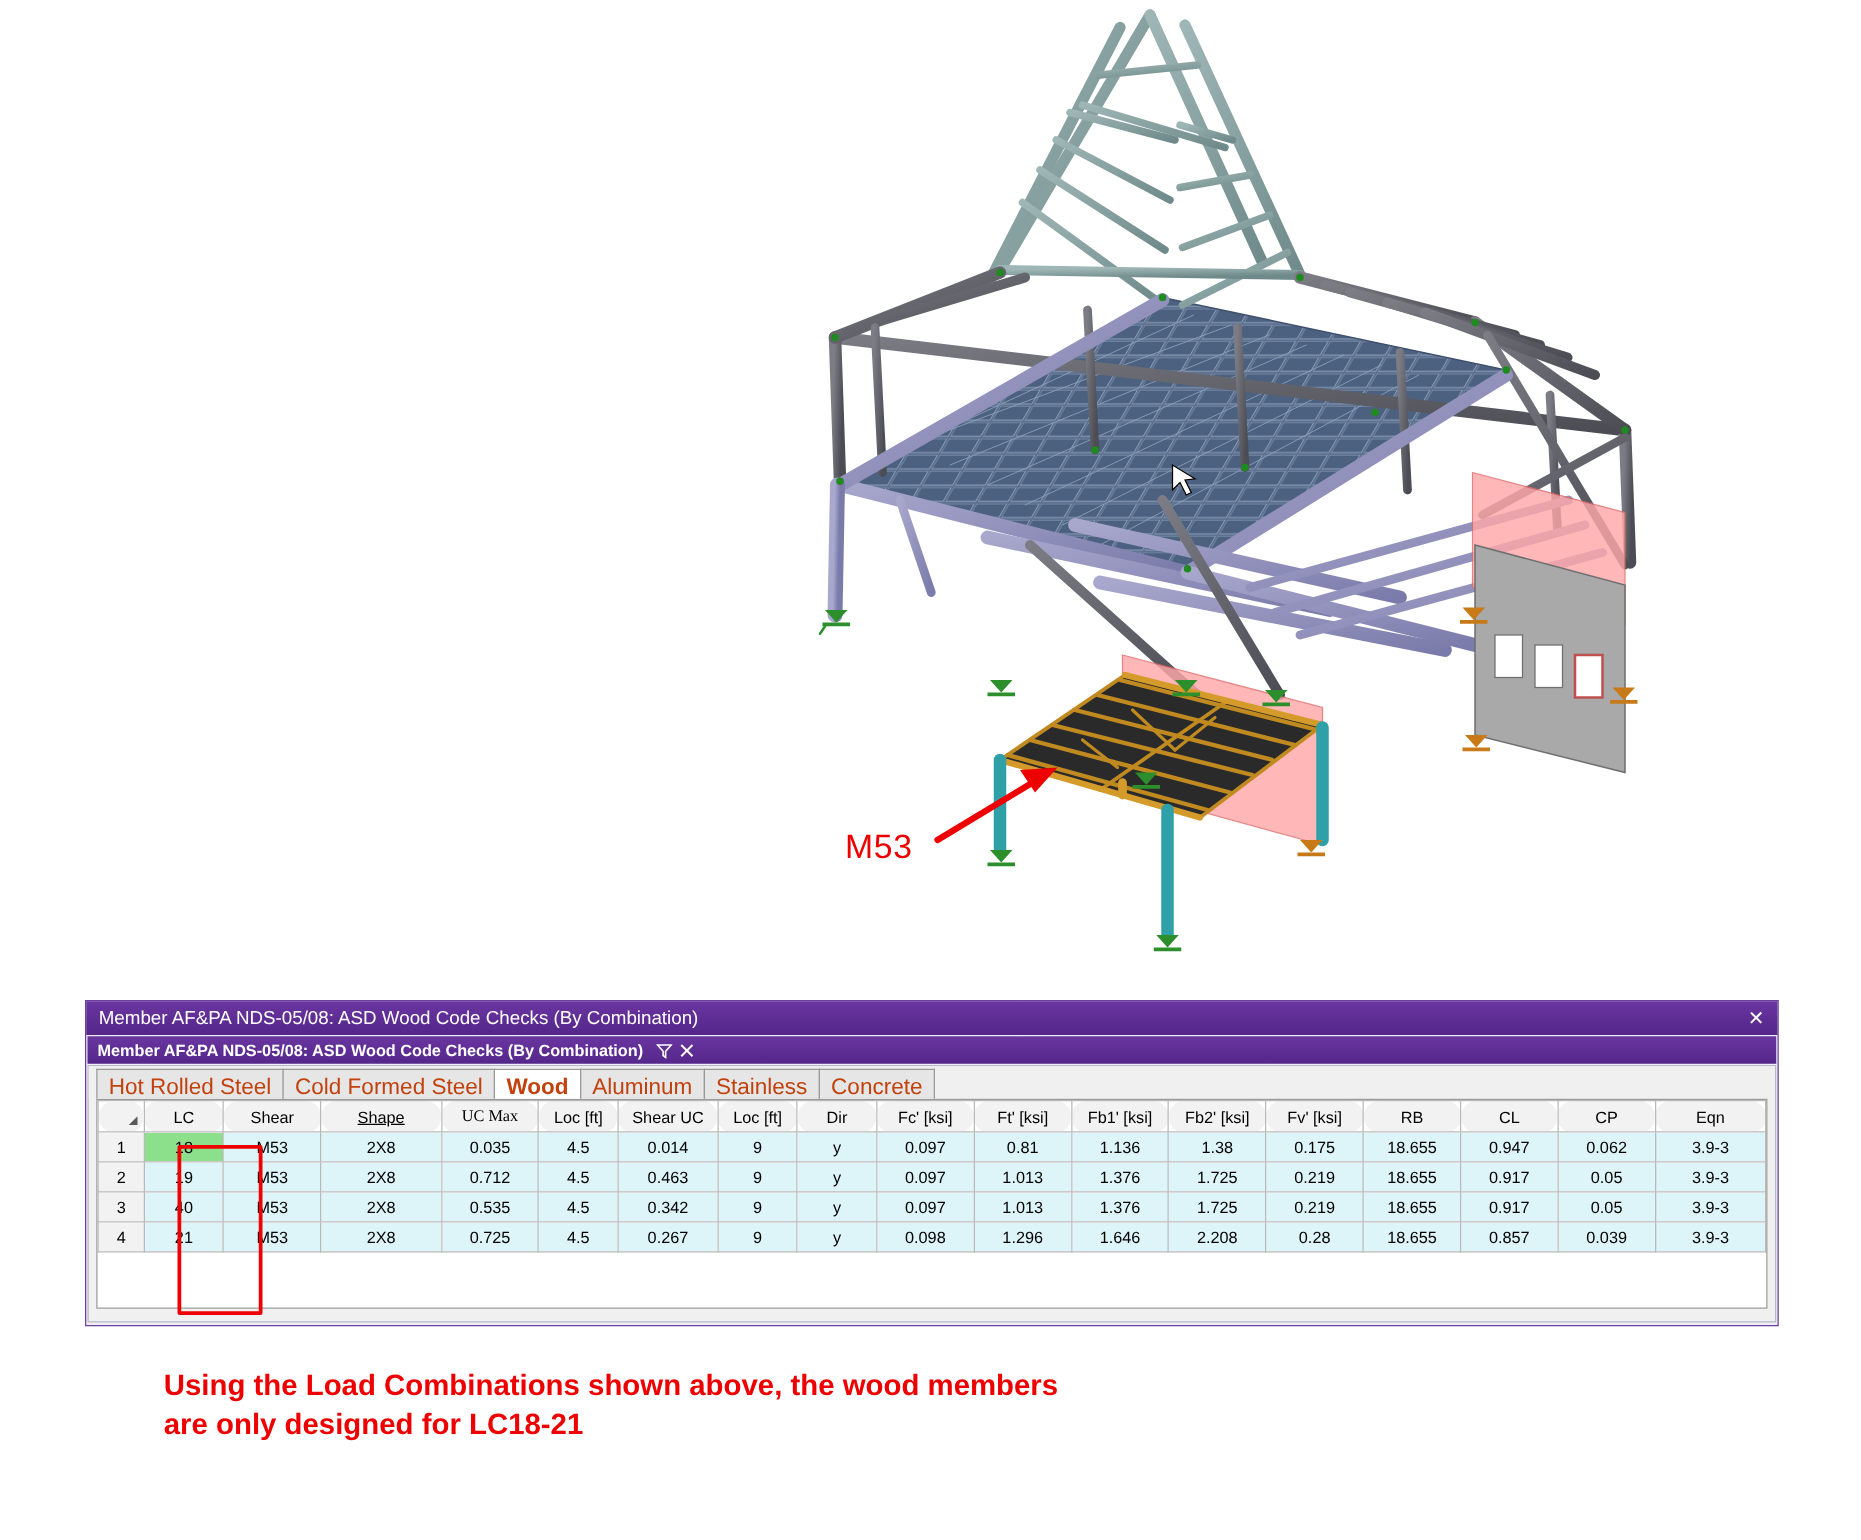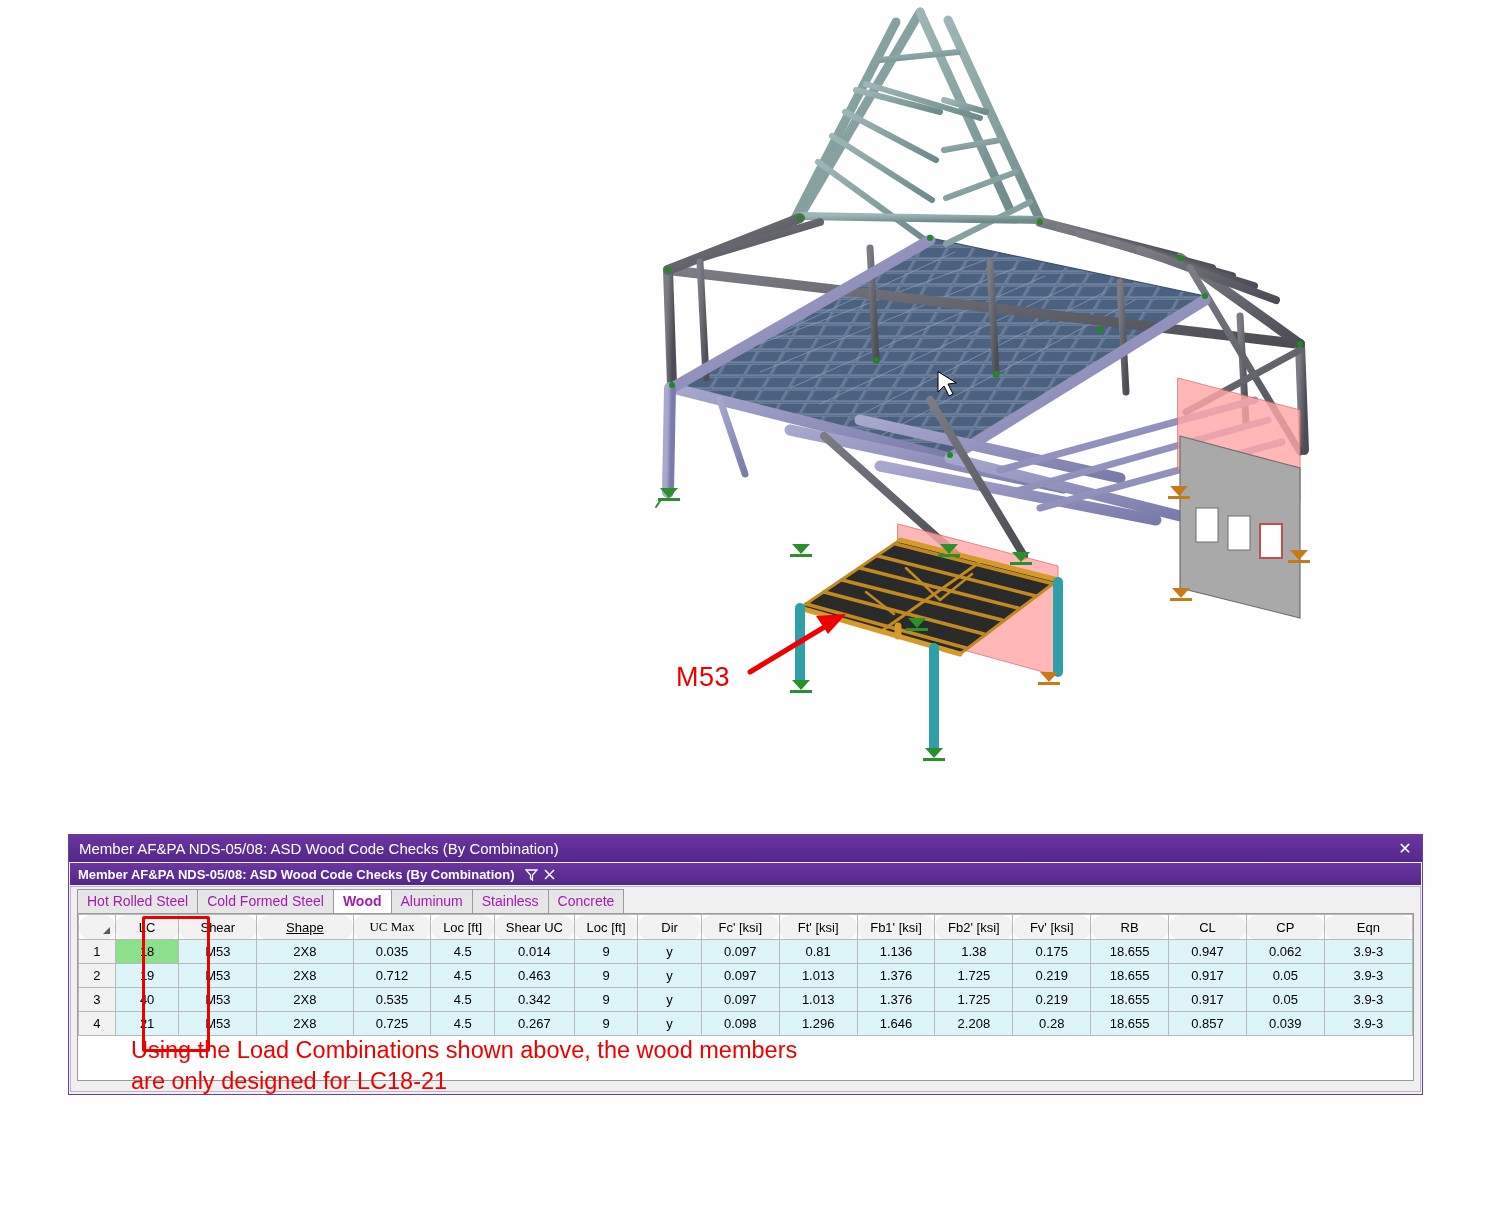--- a/index.html
+++ b/index.html
@@ -23,21 +23,21 @@
     left: 676px; top: 662px;
     font-family: "Liberation Sans", sans-serif;
     font-size: 27px;
     color: #ee0000;
     letter-spacing: 0.5px;
   }
 
   
   #results-window {
     position: absolute;
-    left: 68px; top: 834px;
+    left: 68px; top: 800px;
     width: 1355px; height: 261px;
     border: 1px solid #6b3fa0;
     background: #efeff5;
     box-sizing: border-box;
   }
   #window-titlebar {
     height: 27px;
     background: #5b2d8e;
     background: linear-gradient(#6a36a0, #54268a);
     color: #ffffff;
@@ -79,22 +79,22 @@
     height: 26px;
     padding: 3px 0 0 6px;
     background: #f0f0f0;
     box-sizing: border-box;
   }
   .tab {
     border: 1px solid #9a9a9a;
     border-bottom: none;
     background: #e6e6e6;
     padding: 3px 9px 20px 9px;
-    font-size: 14px;
-    color: #a21caf;
+    font-size: 18px;
+    color: #c2410c;
     margin-right: -1px;
     height: 22px;
     box-sizing: border-box;
     cursor: pointer;
     white-space: nowrap;
   }
   .tab.active {
     background: #ffffff;
     font-weight: bold;
     position: relative;
@@ -161,24 +161,24 @@
     left: 142px; top: 916px;
     width: 62px; height: 130px;
     border: 3px solid #ee0000;
     border-radius: 2px;
     pointer-events: none;
   }
 
   
   #caption {
     position: absolute;
-    left: 131px; top: 1035px;
+    left: 131px; top: 1093px;
     color: #ee0000;
     font-size: 23.5px;
-    font-weight: normal;
+    font-weight: bold;
     line-height: 1.33;
     white-space: pre-line;
   }
 </style>
 </head>
 <body>
 
 <div id="root">
 
   <div id="model-viewport">

